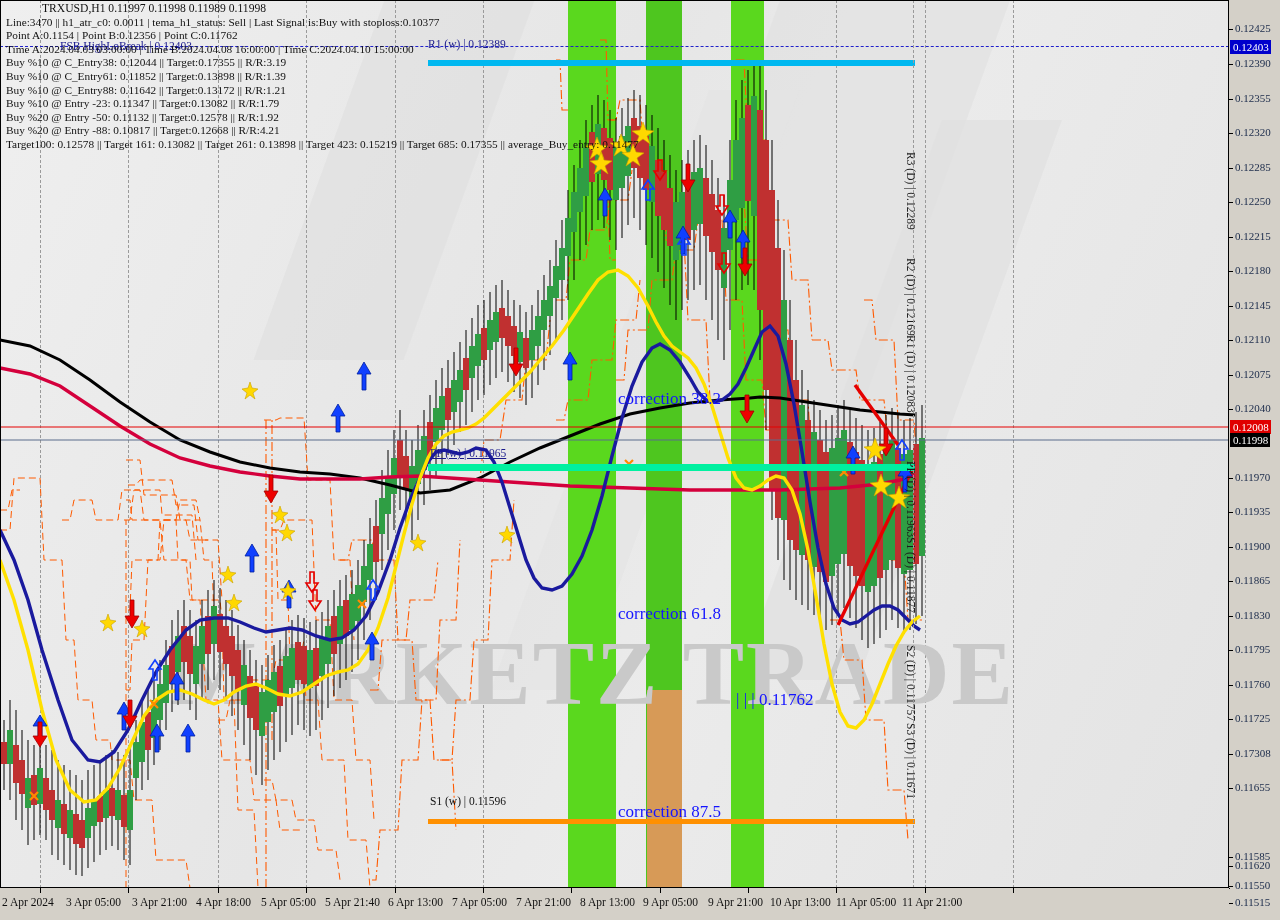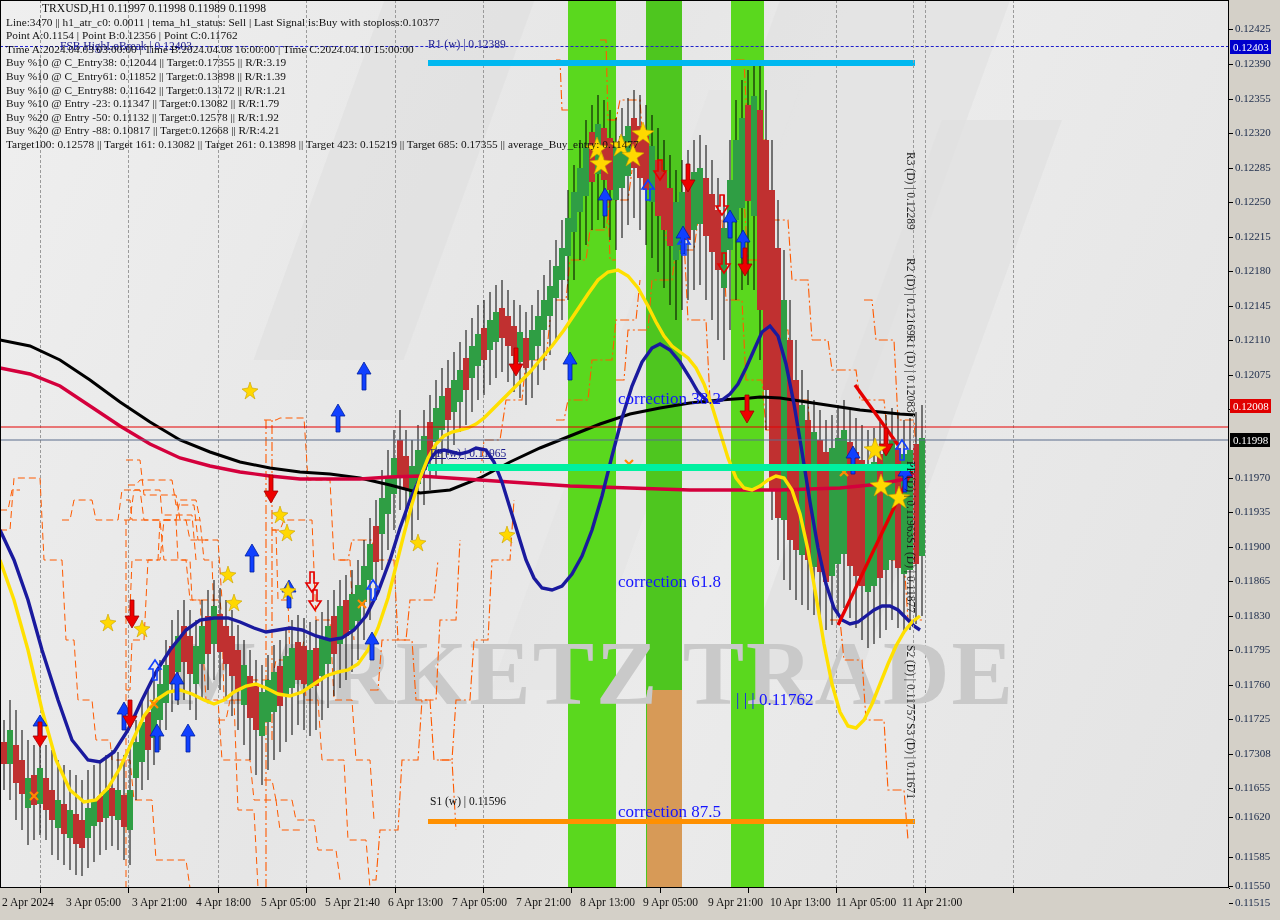--- a/index.html
+++ b/index.html
@@ -404,21 +404,21 @@
     <div class="hline" style="top:60px;left:428px;width:487px;border-top:6px solid #00b8f0;"></div>
     <div class="lvl-label" style="left:60px;top:40px;color:#1a1a8c;">FSB HighLoBreak | 0.12403</div>
 
     <div class="hline" style="top:464px;left:428px;width:487px;border-top:7px solid #00f0a0;"></div>
     <div class="lvl-label" style="left:430px;top:447px;color:#1a1a8c;text-decoration:underline;">PP (w) | 0.11965</div>
 
     <div class="hline" style="top:819px;left:428px;width:487px;border-top:5px solid #ff9000;"></div>
     <div class="lvl-label" style="left:430px;top:795px;color:#111;">S1 (w) | 0.11596</div>
 
     <div class="corr" style="left:618px;top:389px;">correction 38.2</div>
-    <div class="corr" style="left:618px;top:572px;">correction 61.8</div>
+    <div class="corr" style="left:618px;top:604px;">correction 61.8</div>
     <div class="corr" style="left:618px;top:802px;">correction 87.5</div>
     <div class="corr" style="left:736px;top:690px;">| | | 0.11762</div>
 
     <div class="vlabel" style="left:917px;top:152px;">R3 (D) | 0.12289</div>
     <div class="vlabel" style="left:917px;top:258px;">R2 (D) | 0.12169</div>
     <div class="vlabel" style="left:917px;top:335px;">R1 (D) | 0.12083</div>
     <div class="vlabel" style="left:917px;top:461px;">PP (D) | 0.11963</div>
     <div class="vlabel" style="left:917px;top:537px;">S1 (D) | 0.11877</div>
     <div class="vlabel" style="left:917px;top:645px;">S2 (D) | 0.11757</div>
     <div class="vlabel" style="left:917px;top:723px;">S3 (D) | 0.11671</div>
@@ -524,39 +524,39 @@
         <span>0.11725</span>
       </div>
     <div class="ytick" style="top:754px">
         <i></i>
         <span>0.17308</span>
       </div>
     <div class="ytick" style="top:788px">
         <i></i>
         <span>0.11655</span>
       </div>
-    <div class="ytick" style="top:817px">
+    <div class="ytick" style="top:866px">
         <i></i>
         <span>0.11620</span>
       </div>
     <div class="ytick" style="top:857px">
         <i></i>
         <span>0.11585</span>
       </div>
     <div class="ytick" style="top:886px">
         <i></i>
         <span>0.11550</span>
       </div>
     <div class="ytick" style="top:903px">
         <i></i>
         <span>0.11515</span>
       </div>
 
     <div class="pricebox" style="top:40px;background:#0000cc;color:#fff;">0.12403</div>
-    <div class="pricebox" style="top:399px;background:#e00000;color:#fff;text-align:center;">0.12008</div>
+    <div class="pricebox" style="top:420px;background:#e00000;color:#fff;text-align:center;">0.12008</div>
     <div class="pricebox" style="top:433px;background:#000;color:#fff;">0.11998</div>
   </div>
 
   <div id="xaxis">
     <div class="xtick" style="left:40px"></div>
     <div class="xtick" style="left:128px"></div>
     <div class="xtick" style="left:218px"></div>
     <div class="xtick" style="left:306px"></div>
     <div class="xtick" style="left:395px"></div>
     <div class="xtick" style="left:483px"></div>

